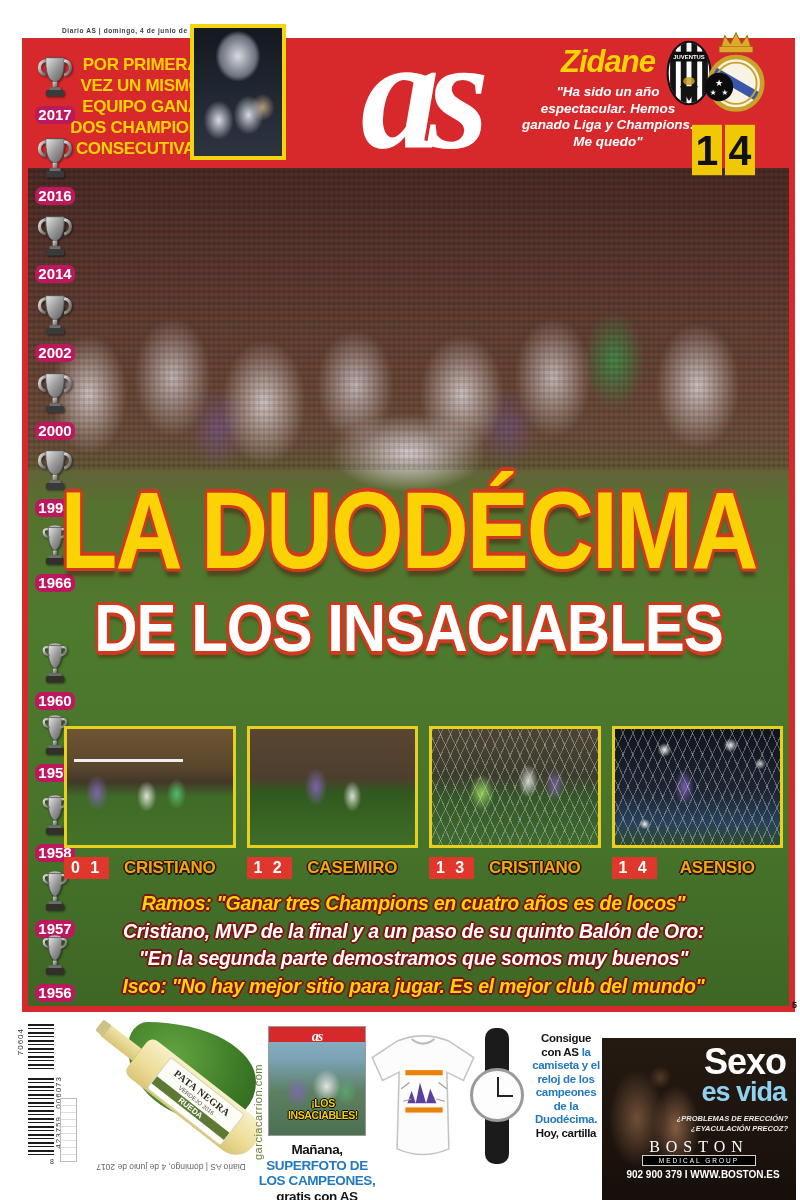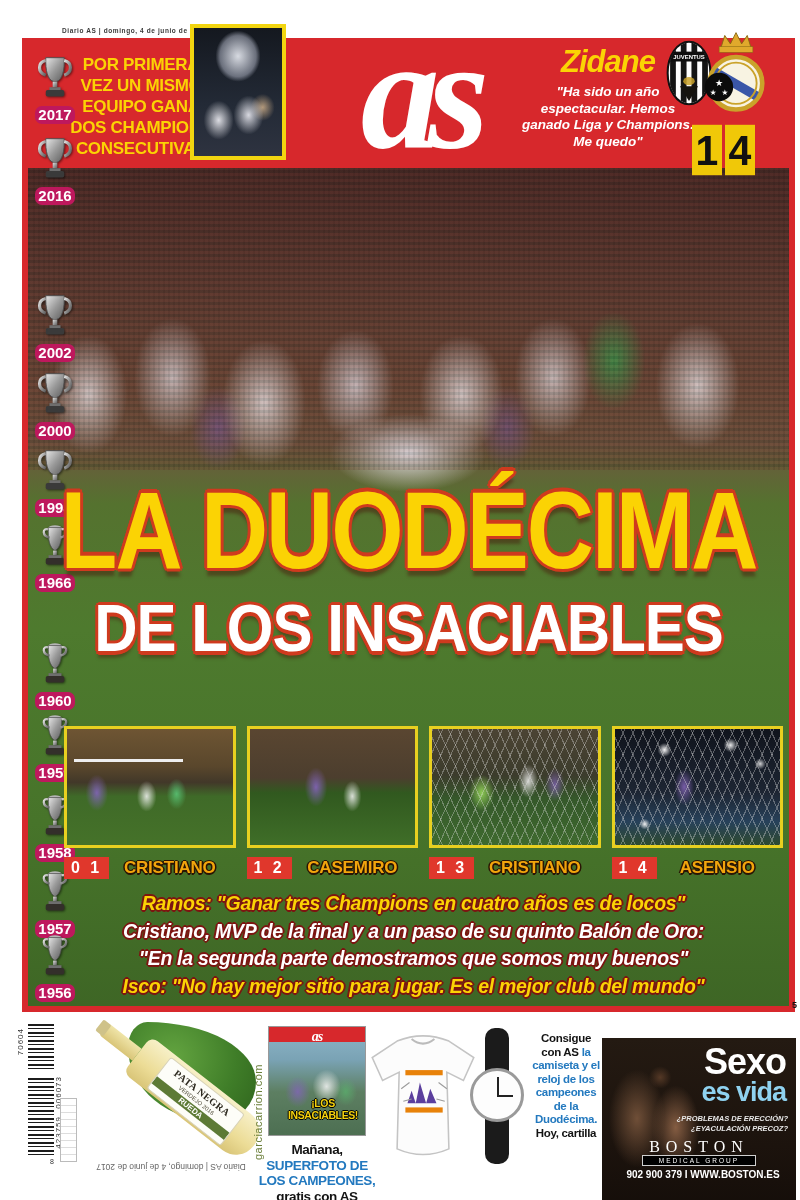--- a/index.html
+++ b/index.html
@@ -298,20 +298,23 @@
 
     <div class="scorebox sb1">1</div>
     <div class="scorebox sb2">4</div>
 
     <div class="trophy" style="top:16px"><svg viewBox="0 0 40 52">
           <use href="#cupA"></use>
         </svg><div class="yr">2017</div></div>
     <div class="trophy" style="top:97px"><svg viewBox="0 0 40 52">
           <use href="#cupA"></use>
         </svg><div class="yr">2016</div></div>
+    <div class="trophy" style="top:175px"><svg viewBox="0 0 40 52">
+          <use href="#cupA"></use>
+        </svg><div class="yr">2014</div></div>
     <div class="trophy" style="top:254px"><svg viewBox="0 0 40 52">
           <use href="#cupA"></use>
         </svg><div class="yr">2002</div></div>
     <div class="trophy" style="top:332px"><svg viewBox="0 0 40 52">
           <use href="#cupA"></use>
         </svg><div class="yr">2000</div></div>
     <div class="trophy" style="top:409px"><svg viewBox="0 0 40 52">
           <use href="#cupA"></use>
         </svg><div class="yr">1998</div></div>
     <div class="trophy" style="top:484px"><svg viewBox="0 0 40 52">

